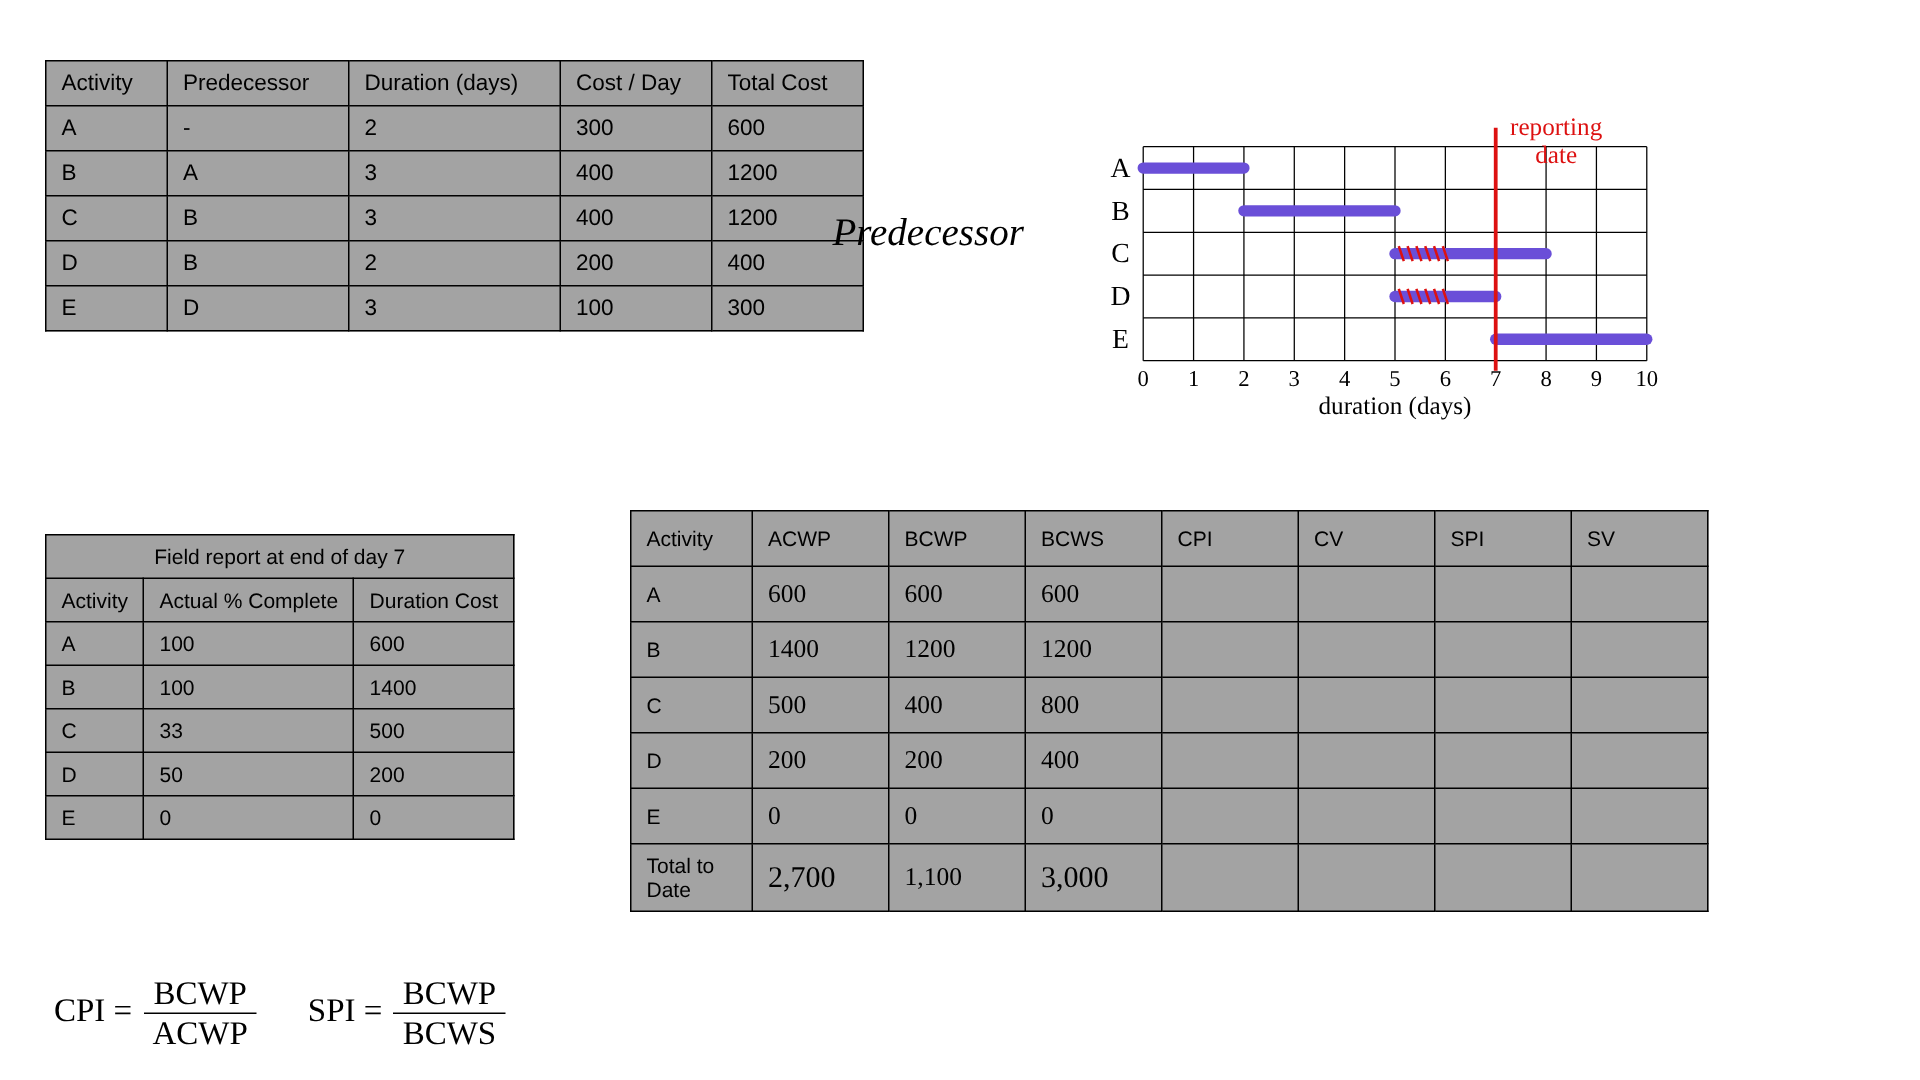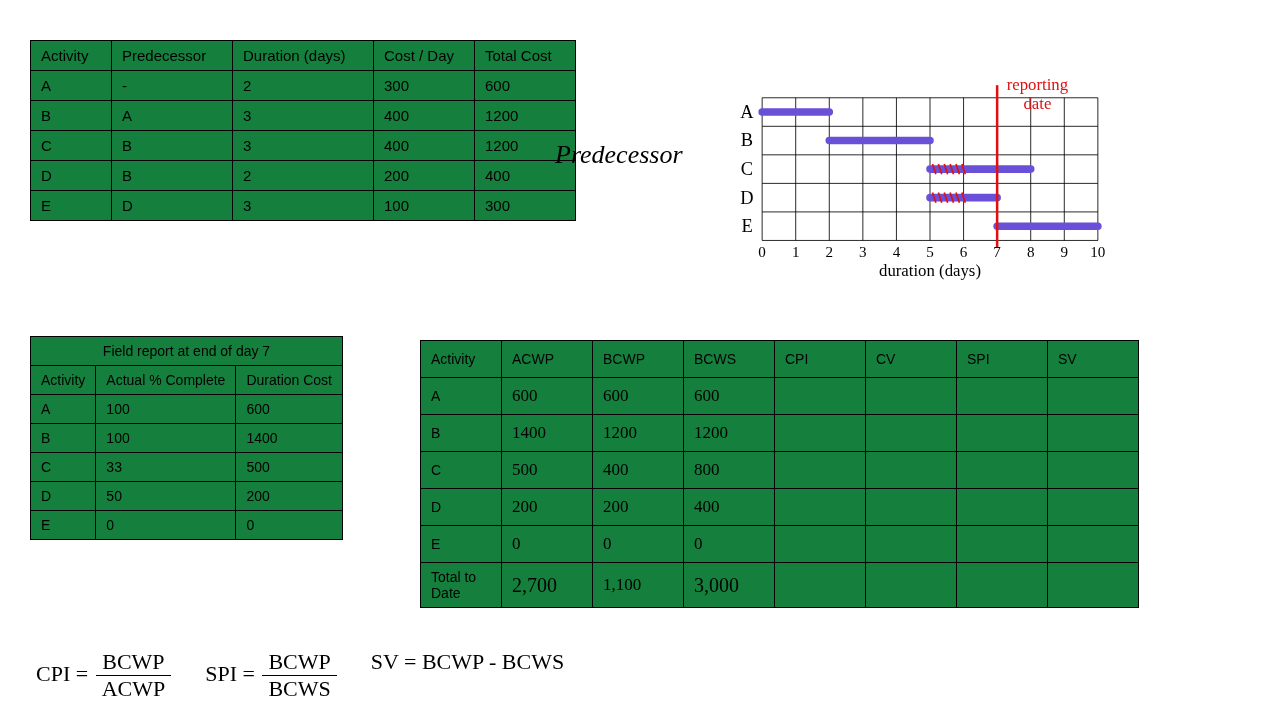--- a/index.html
+++ b/index.html
@@ -1,23 +1,23 @@
 <!DOCTYPE html>
 <html><head>
 <meta charset="utf-8">
 <style>
   html,body{margin:0;padding:0;width:1280px;height:720px;background:#fff;font-family:Arial,Helvetica,sans-serif;color:#000}
   .page{position:relative;width:1280px;height:720px}
-  table{border-collapse:collapse;background:#15803d}
+  table{border-collapse:collapse;background:#a3a3a3}
   th,td{border:1px solid #000;padding:6px 10px;text-align:left;font-size:15px;font-weight:400}
   th{font-weight:400}
   .tbl1{position:absolute;left:30px;top:40px}
   .tbl1 td,.tbl1 th{width:auto}
   .tbl1 .c0{width:60px}.tbl1 .c1{width:100px}.tbl1 .c2{width:120px}.tbl1 .c3{width:80px}.tbl1 .c4{width:80px}
-  .tbl2{position:absolute;left:30px;top:336px}
+  .tbl2{position:absolute;left:30px;top:356px}
   .tbl2 th,.tbl2 td{font-size:14px}
   .tbl2 .hdrspan{text-align:center}
   .tbl3{position:absolute;left:420px;top:340px}
   .tbl3 th,.tbl3 td{font-size:14px;height:24px}
   .tbl3 .c0{width:60px}.tbl3 .cn{width:70px}
   .hand{font-family:'Comic Sans MS','Segoe Script',cursive}
   .actlabel{position:absolute;left:555px;top:140px;font-size:26px;font-style:italic}
   .gantt{position:absolute;left:690px;top:60px;width:480px;height:235px}
   .formulas{position:absolute;left:36px;bottom:18px;font-size:22px;display:flex;gap:32px;align-items:flex-start}
   .frac{display:inline-block;text-align:center;vertical-align:middle;margin:0 2px}
@@ -257,16 +257,15 @@
 
   <div class="formulas hand">
     <span>
       <span>CPI =</span>
       <span class="frac"><span class="num">BCWP</span><span class="den">ACWP</span></span>
     </span>
     <span>
       <span>SPI =</span>
       <span class="frac"><span class="num">BCWP</span><span class="den">BCWS</span></span>
     </span>
-    <span>SV = BCWP - BCWS</span>
   </div>
 
 </div>
 
 </body></html>

